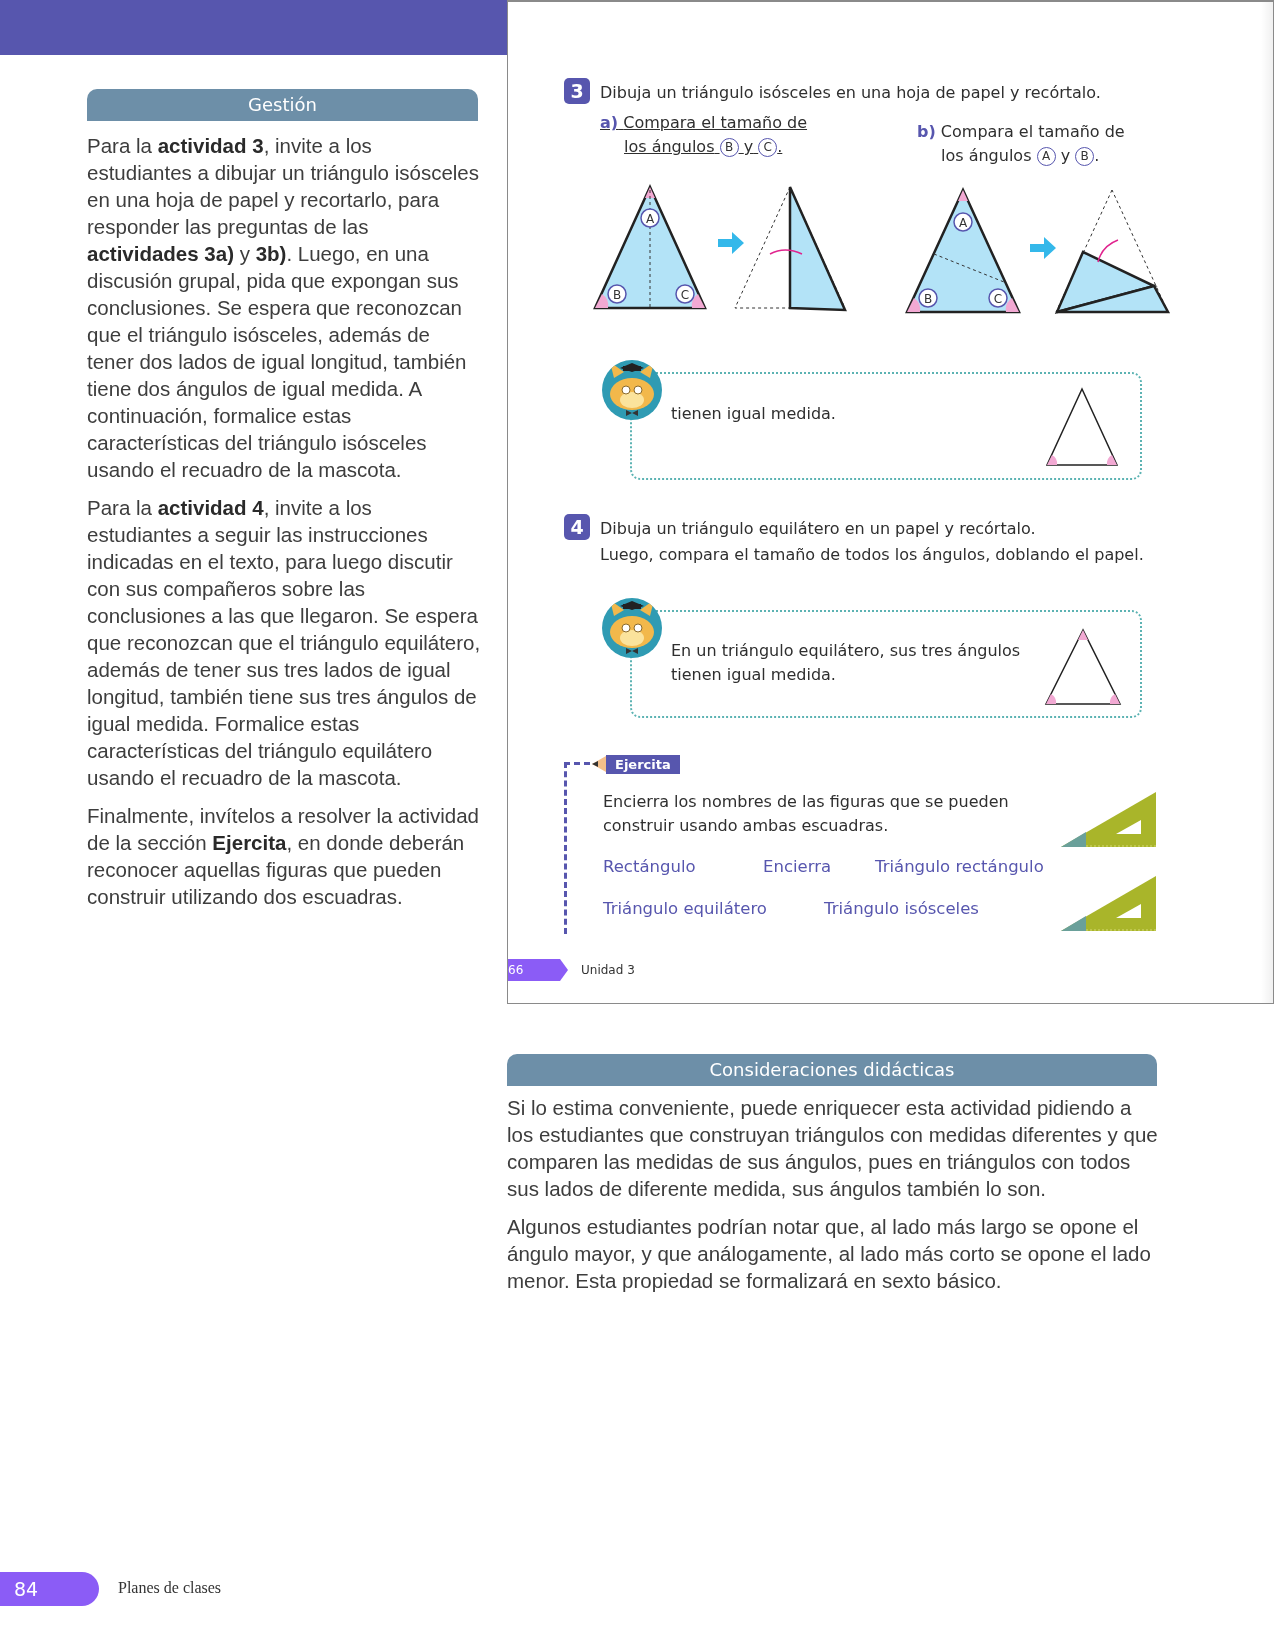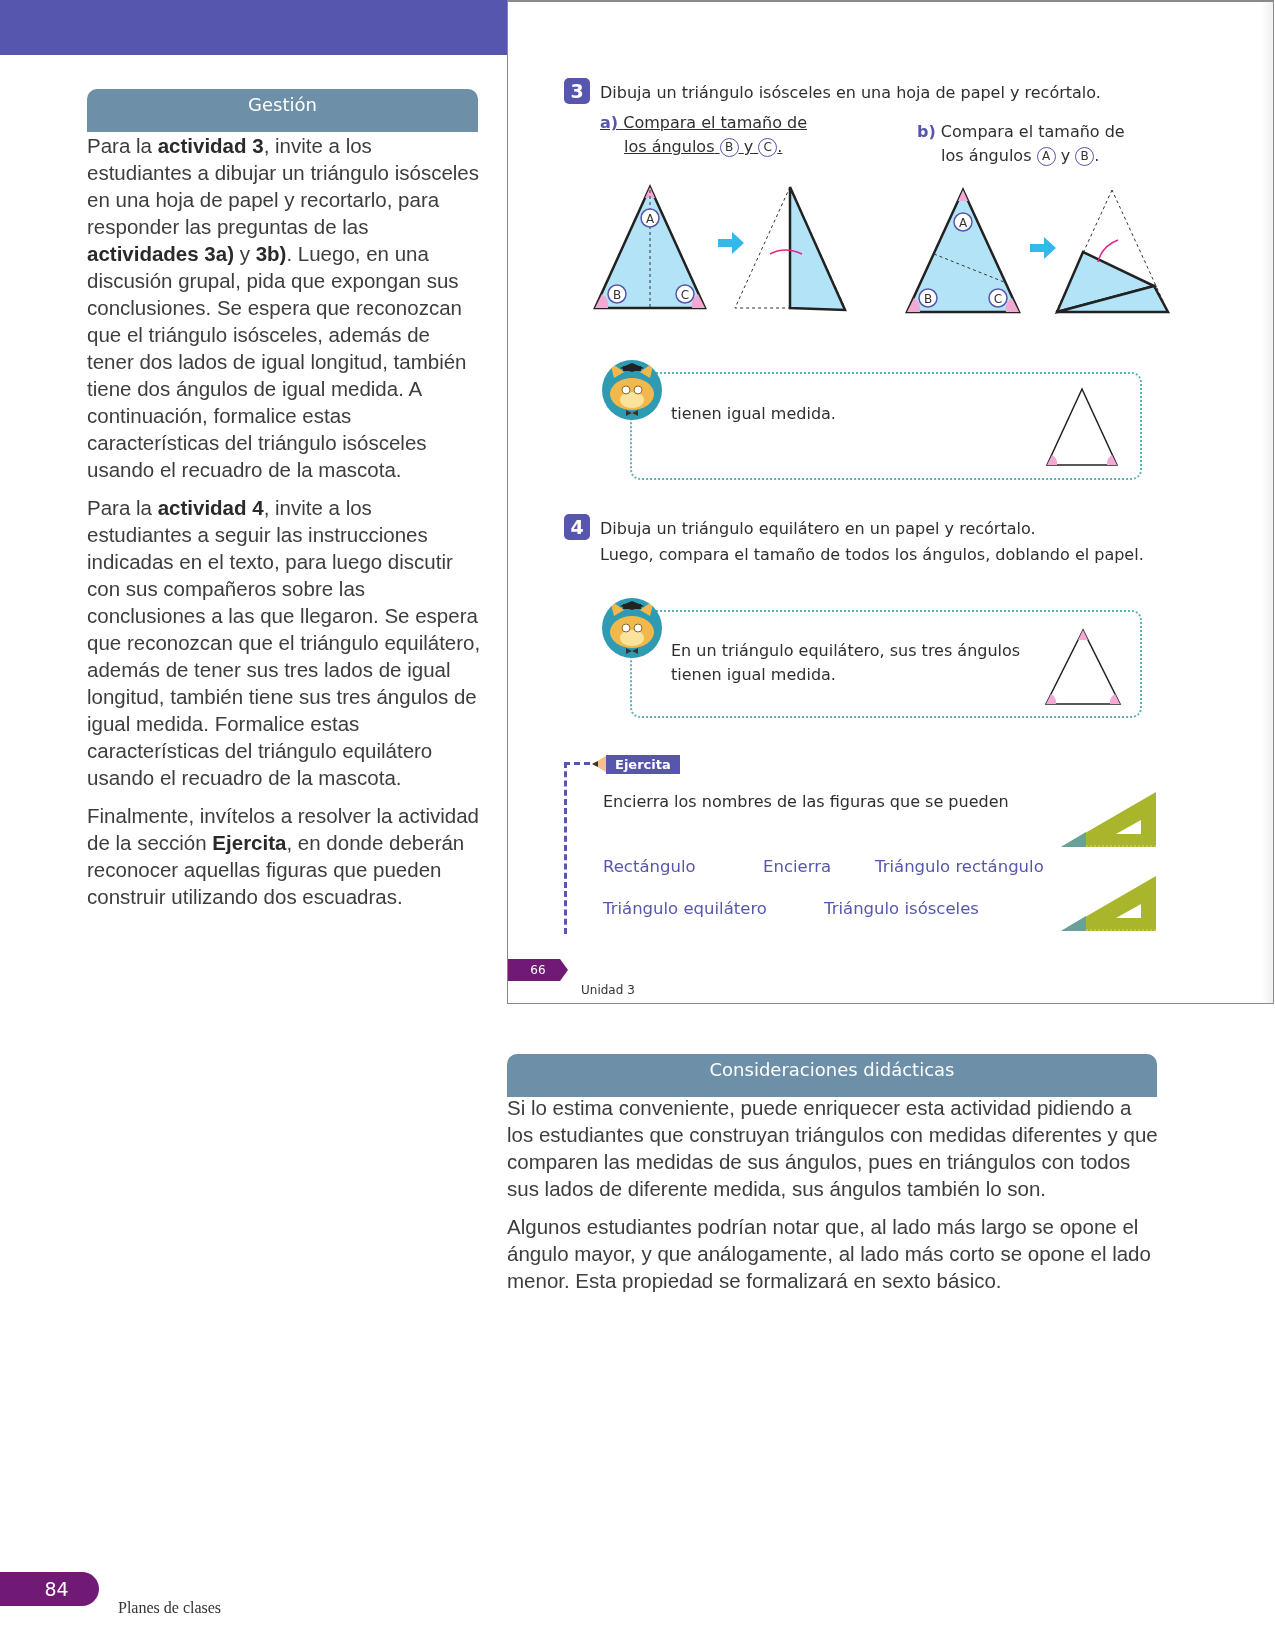--- a/index.html
+++ b/index.html
@@ -3,21 +3,21 @@
 <meta charset="utf-8">
 <style>
   * { box-sizing: border-box; margin: 0; padding: 0; }
   html, body { width: 1275px; height: 1650px; background: #ffffff; overflow: hidden; }
   body { position: relative; font-family: "Liberation Sans", sans-serif; color: #3a3a3a; }
 
   .top-band { position: absolute; left: 0; top: 0; width: 508px; height: 55px; background: #5756ae; }
 
   .section-header {
     position: absolute; background: #6d8fa8; color: #fff; border-radius: 10px 10px 0 0;
-    text-align: center; font-family: "DejaVu Sans", sans-serif; font-size: 18px; line-height: 32px; height: 43px;
+    text-align: center; font-family: "DejaVu Sans", sans-serif; font-size: 18px; line-height: 32px; height: 32px;
   }
   .body-text { position: absolute; font-family: "Liberation Sans", sans-serif; font-size: 20.5px; line-height: 27px; color: #3d3d3d; }
   .body-text p { margin-bottom: 11px; }
   .body-text b { color: #2a2a2a; }
 
   
   .inset { position: absolute; left: 507px; top: 0; width: 767px; height: 1004px; border: 1px solid #8a8a8a; border-top: 2px solid #8a8a8a; background: #fff; }
   .inset-shadow { position: absolute; right: 0; top: 0; width: 12px; height: 100%; background: linear-gradient(to right, rgba(0,0,0,0), rgba(0,0,0,0.06)); }
   .sch { font-family: "DejaVu Sans", sans-serif; color: #2f2f2f; }
 
@@ -28,22 +28,22 @@
 
   .mascot-box { position: absolute; border: 2px dotted #5cb3b3; border-radius: 10px; }
   .mascot { position: absolute; width: 60px; height: 60px; border-radius: 50%; background: #2f9bb3; overflow: hidden; }
   .mascot-text { position: absolute; font-size: 16px; line-height: 24px; }
 
   .ejercita-tag { position: absolute; background: #5756ae; color: #fff; font-family: "DejaVu Sans", sans-serif; font-weight: bold; font-size: 13px; line-height: 19px; padding: 0 9px; }
   .ejercita-line-v { position: absolute; border-left: 3.5px dashed #5756ae; }
   .ejercita-line-h { position: absolute; border-top: 3.5px dashed #5756ae; }
   .option { position: absolute; color: #5756ae; font-size: 16.5px; }
 
-  .page-tab { position: absolute; background: #701a75; color: #fff; font-family: "DejaVu Sans", sans-serif; text-align: center; }
-  .footer-label { position: absolute; font-family: "DejaVu Sans", sans-serif; color: #333; margin-top: 20px; }
+  .page-tab { position: absolute; background: #8b5cf6; color: #fff; font-family: "DejaVu Sans", sans-serif; }
+  .footer-label { position: absolute; font-family: "DejaVu Sans", sans-serif; color: #333; }
 </style>
 </head>
 <body>
 
 <div class="top-band"></div>
 
 <div class="section-header" style="left:87px; top:89px; width:391px;">
   <span>Gestión</span>
 </div>
 <div class="body-text" style="left:87px; top:132px; width:395px;">
@@ -163,20 +163,21 @@
   <div class="ejercita-line-h" style="left:56px; top:760px; width:26px;"></div>
   <div class="ejercita-line-v" style="left:56px; top:760px; height:172px;"></div>
   <svg style="position:absolute; left:84px; top:754px;" width="14" height="16">
     <polygon points="0,8 14,0 14,16" fill="#f5c08a"></polygon>
       <polygon points="0,8 6,5 6,11" fill="#333"></polygon>
   </svg>
   <div class="ejercita-tag" style="left:98px; top:753px;">Ejercita</div>
 
   <div class="act-text sch" style="left:95px; top:788px; line-height:24px;">
     <div>Encierra los nombres de las figuras que se pueden</div>
+    <div>construir usando ambas escuadras.</div>
   </div>
   <div class="option sch" style="left:95px; top:855px; color:#5756ae;">Rectángulo</div>
   <div class="option sch" style="left:255px; top:855px; color:#5756ae;">Encierra</div>
   <div class="option sch" style="left:367px; top:855px; color:#5756ae;">Triángulo rectángulo</div>
   <div class="option sch" style="left:95px; top:897px; color:#5756ae;">Triángulo equilátero</div>
   <div class="option sch" style="left:316px; top:897px; color:#5756ae;">Triángulo isósceles</div>
 
   <svg style="position:absolute; left:553px; top:790px;" width="96" height="56">
     <polygon points="0,55 95,0 95,55" fill="#a9b52a"></polygon>
     <polygon points="0,55 25,40 25,55" fill="#6aa09a"></polygon>

